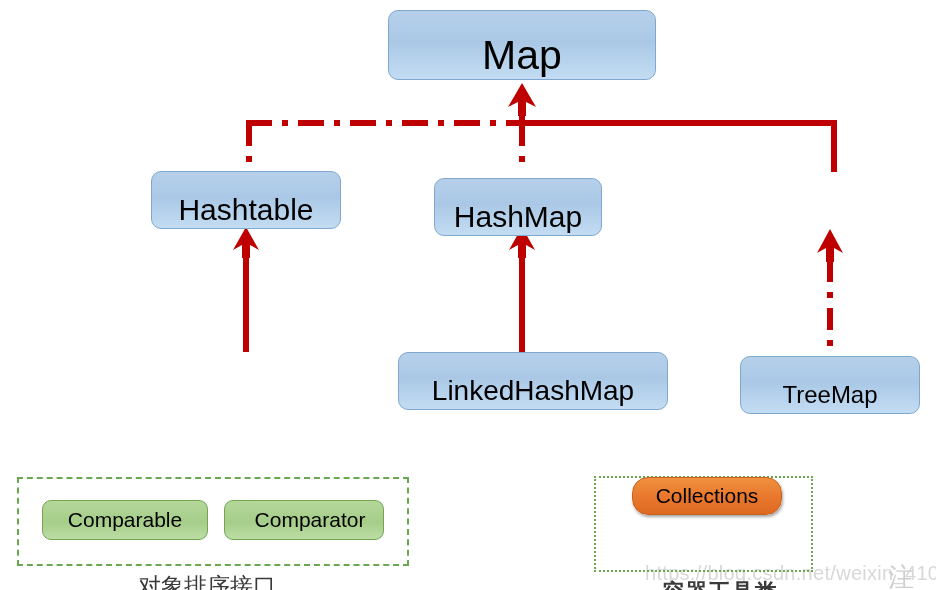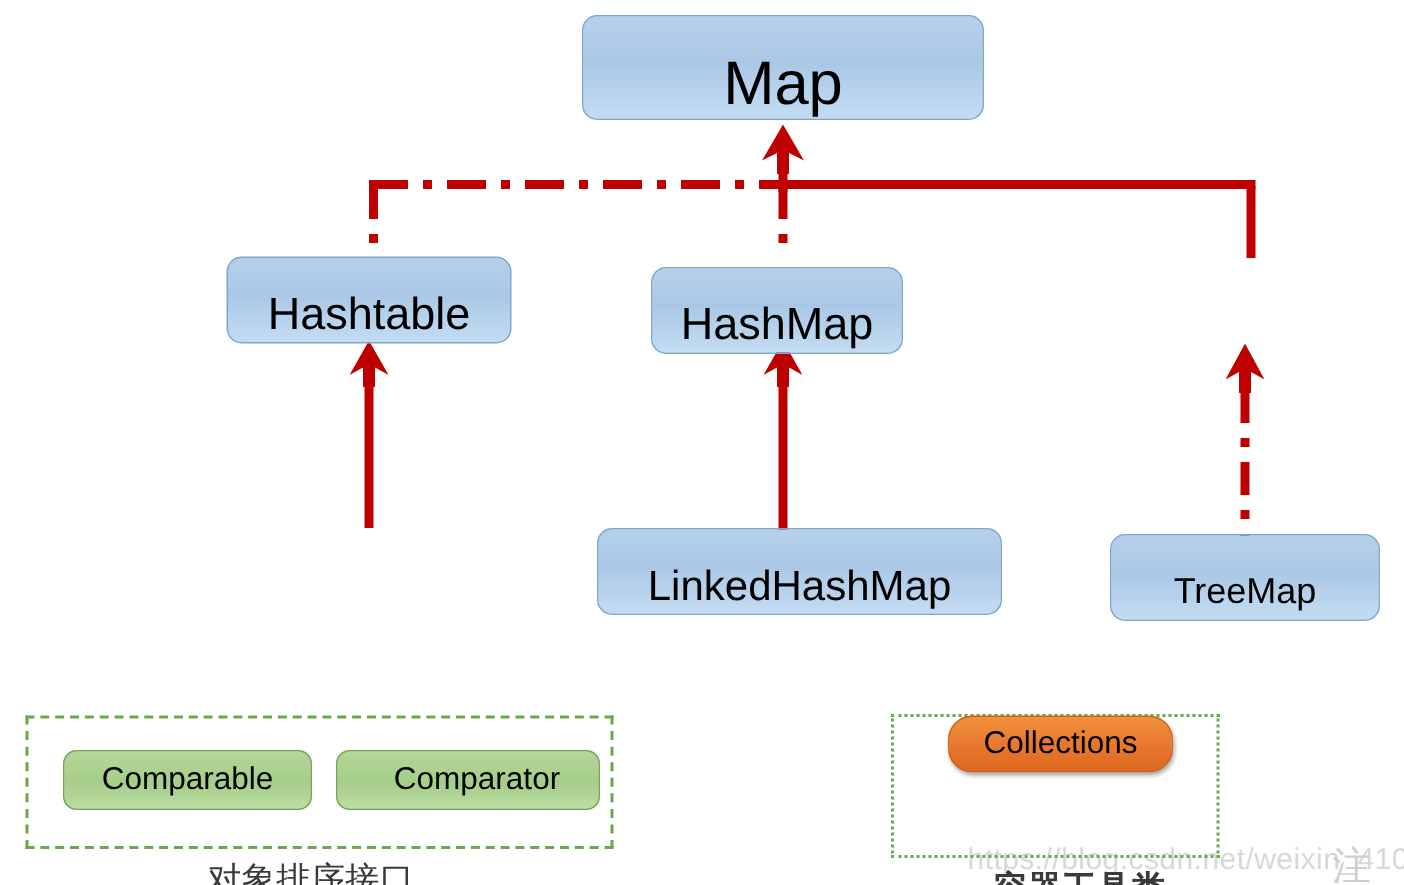--- a/index.html
+++ b/index.html
@@ -113,21 +113,21 @@
     white-space: nowrap;
     color: #000000;
     z-index: 6;
   }
   .chip-green {
     border: 1px solid #74a352;
     background: linear-gradient(to bottom, #b4d79a 0%, #a6cd89 55%, #bcdda4 100%);
     font-size: 21px;
   }
   .chip-comparable { left: 42px;  top: 500px; width: 166px; height: 40px; }
-  .chip-comparator { left: 224px; top: 500px; width: 176px; height: 40px; padding-left: 12px; }
+  .chip-comparator { left: 224px; top: 500px; width: 160px; height: 40px; padding-left: 12px; }
   .chip-collections {
     left: 632px; top: 477px; width: 150px; height: 38px;
     border: 1px solid #c8621b;
     border-radius: 16px;
     background: linear-gradient(to bottom, #f0913f 0%, #e8762c 55%, #dd6a21 100%);
     box-shadow: 1px 2px 3px rgba(0,0,0,0.35);
     font-size: 21px;
   }
   .legend-caption {
     position: absolute;

